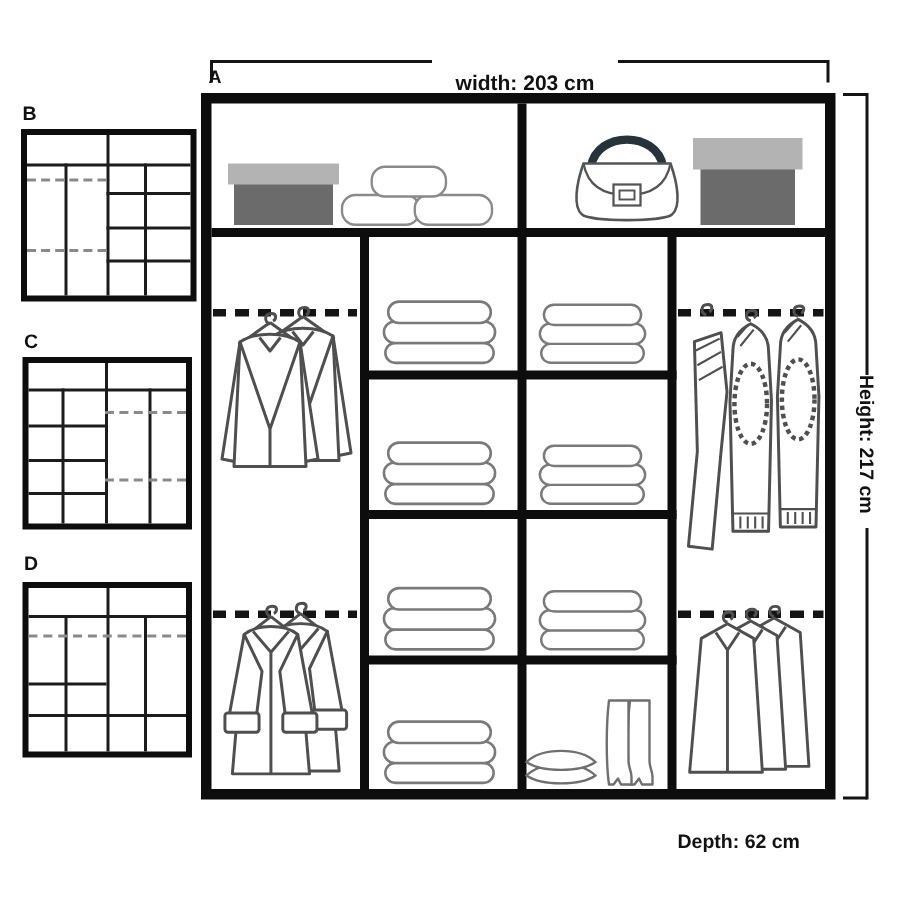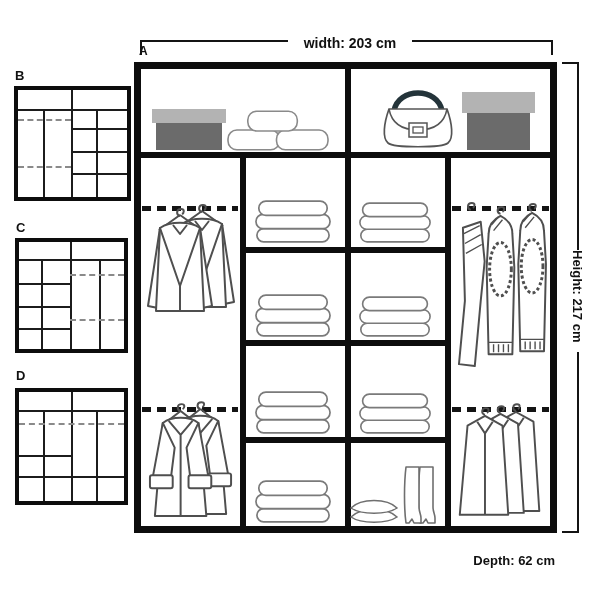--- a/index.html
+++ b/index.html
@@ -64,32 +64,32 @@
   <div class="twall" style="left:52px;top:0;width:2px;height:109px;"></div>
   <div class="twall" style="left:24px;top:18px;width:2px;height:91px;"></div>
   <div class="twall" style="left:77px;top:18px;width:2px;height:91px;"></div>
   <div class="tdash" style="left:0;top:31px;width:105px;"></div>
   <div class="twall" style="left:0;top:63px;width:52px;height:2px;"></div>
   <div class="twall" style="left:0;top:84px;width:105px;height:2px;"></div>
 </div>
 
 <div class="dim" style="left:140px;top:40px;width:2px;height:15px;"></div>
 <div class="dim" style="left:141px;top:40px;width:147px;height:2px;"></div>
-<div class="dimtext" style="left:288px;top:35px;width:124px;">width: 203 cm</div>
+<div class="dimtext" style="left:288px;top:47px;width:124px;">width: 203 cm</div>
 <div class="dim" style="left:412px;top:40px;width:140px;height:2px;"></div>
 <div class="dim" style="left:551px;top:40px;width:2px;height:15px;"></div>
 <div class="lbl" style="left:139px;top:44px;font-size:12px;">A</div>
 
 <div class="dim" style="left:562px;top:62px;width:16px;height:2px;"></div>
 <div class="dim" style="left:577px;top:62px;width:2px;height:188px;"></div>
 <div class="vtext" style="left:570px;top:250px;height:100px;">Height: 217 cm</div>
 <div class="dim" style="left:577px;top:352px;width:2px;height:181px;"></div>
 <div class="dim" style="left:562px;top:531px;width:16px;height:2px;"></div>
 
-<div class="dimtext" style="left:430px;top:553px;width:125px;text-align:right;font-size:13px;">Depth: 62 cm</div>
+<div class="dimtext" style="left:430px;top:553px;width:125px;text-align:center;font-size:13px;">Depth: 62 cm</div>
 
 <div class="mainbox">
 
   <div class="wall" style="left:0;top:83px;width:409px;height:6px;"></div>
   <div class="wall" style="left:204px;top:0;width:6px;height:83px;"></div>
   <div class="wall" style="left:99px;top:83px;width:6px;height:374px;"></div>
   <div class="wall" style="left:204px;top:83px;width:6px;height:374px;"></div>
   <div class="wall" style="left:304px;top:83px;width:6px;height:374px;"></div>
   <div class="wall" style="left:99px;top:178px;width:211px;height:6px;"></div>
   <div class="wall" style="left:99px;top:271px;width:211px;height:6px;"></div>

